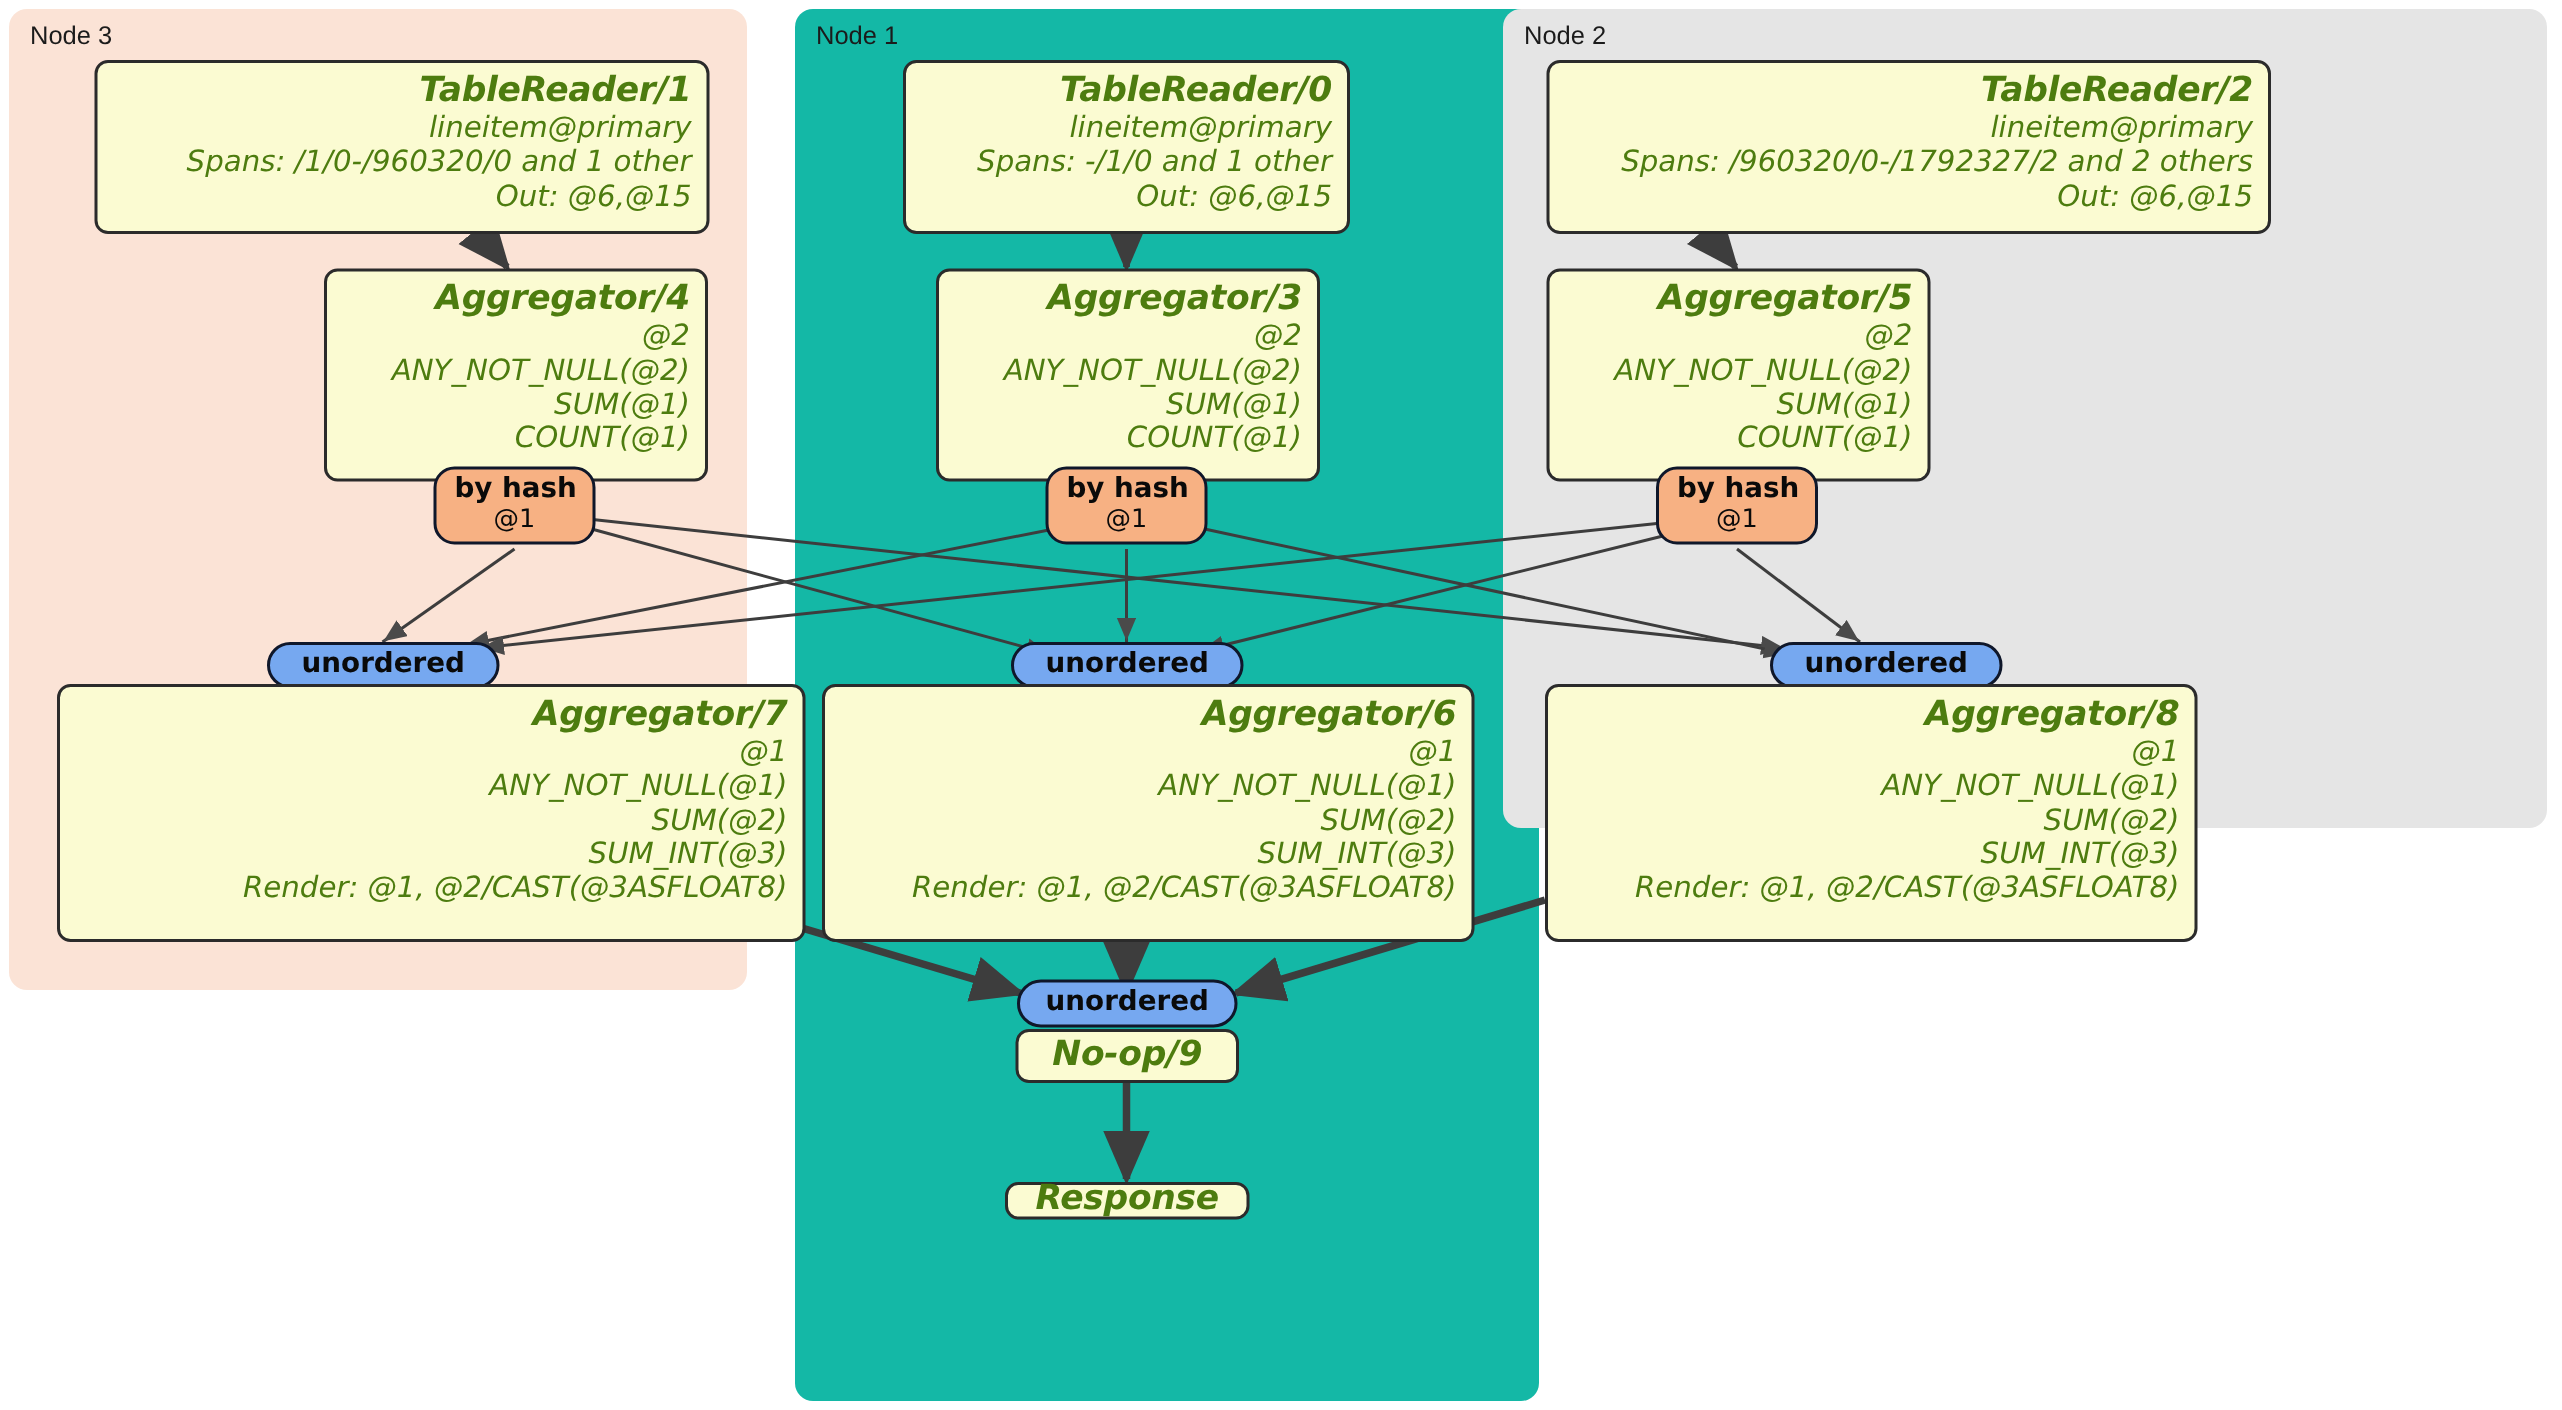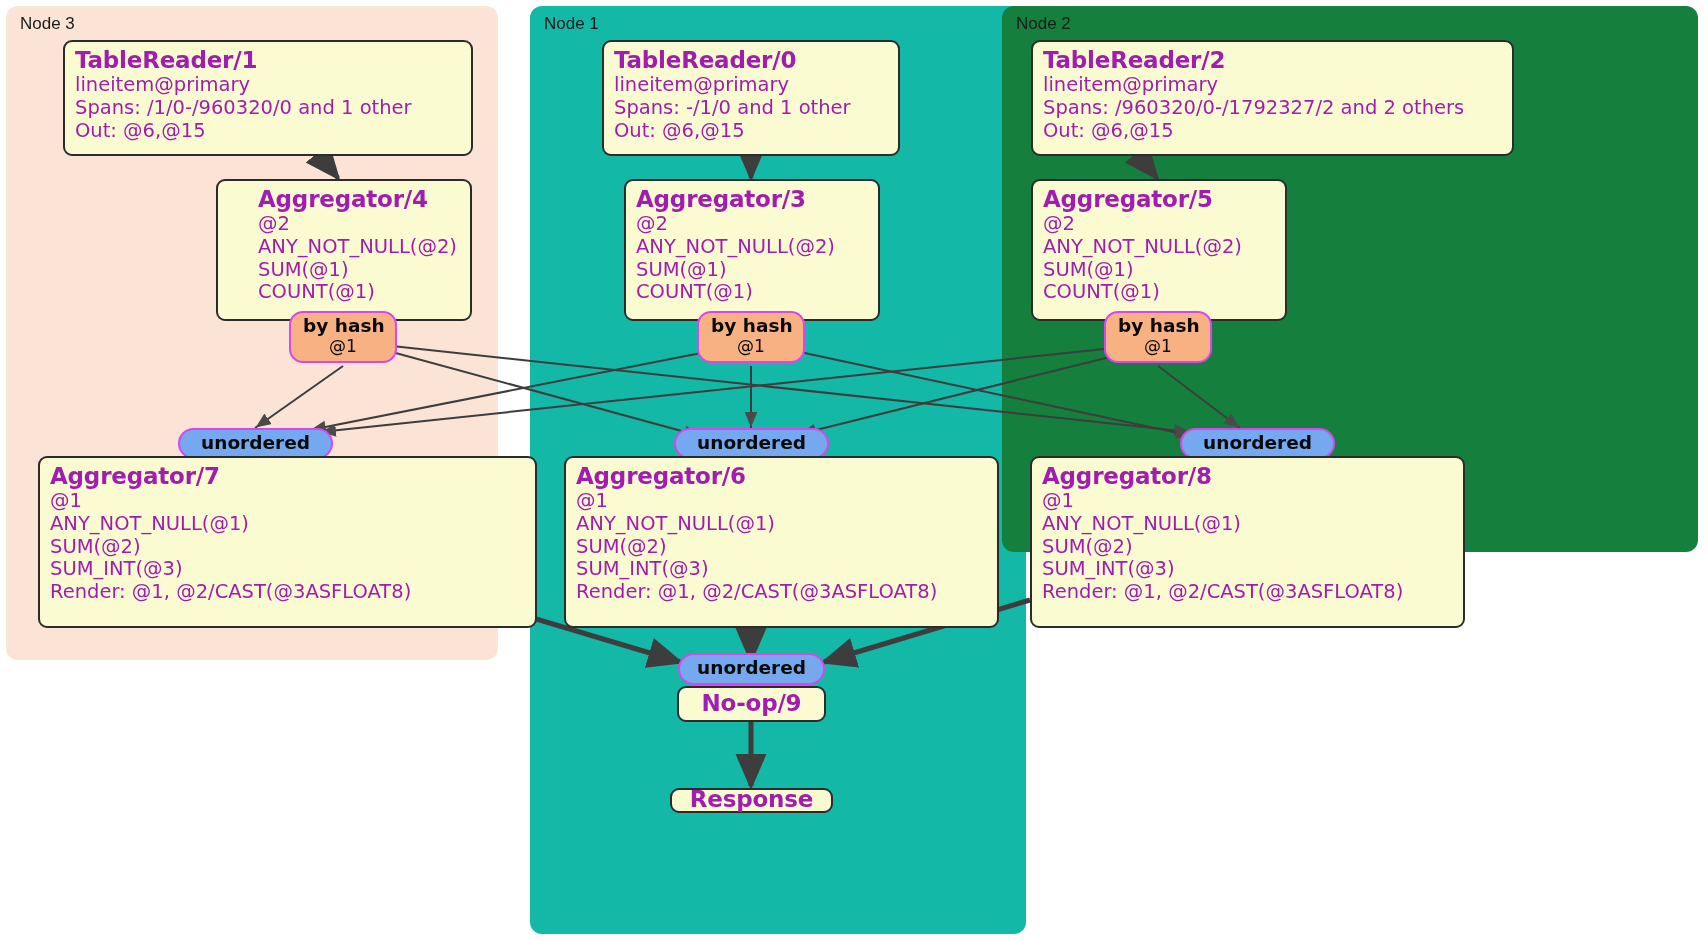--- a/index.html
+++ b/index.html
@@ -33,58 +33,59 @@
     left: 14px;
     top: 8px;
     font-size: 17px;
     color: #1b1b1b;
     font-family: Liberation Sans, sans-serif;
     white-space: nowrap;
   }
 
   #panel-node3 { left: 6px;   top: 6px;  width: 492px;  height: 654px; background: #fbe3d6; }
   #panel-node1 { left: 502px; top: 6px;  width: 496px;  height: 928px; background: #14b8a6; margin-left: 28px; }
-  #panel-node2 { left: 1002px;top: 6px;  width: 696px;  height: 546px; background: #15803d; }
+  #panel-node2 { left: 1002px;top: 6px;  width: 696px;  height: 546px; background: #e5e5e5; }
 
   
   #edges {
     position: absolute;
     left: 0; top: 0;
     width: 1708px;
     height: 940px;
     pointer-events: none;
   }
 
   
   .proc-box {
     position: absolute;
     box-sizing: border-box;
     background: #fbfbd2;
     border: 2px solid #2b2b2b;
     border-radius: 9px;
-    text-align: left;
+    text-align: right;
     padding: 5px 10px 6px 10px;
     line-height: 1.17;
-    color: #a21caf;
+    color: #4d7c0f;
+    font-style: italic;
   }
   .proc-title {
     font-weight: bold;
     font-size: 23px;
     letter-spacing: -0.2px;
     white-space: nowrap;
   }
   .proc-line {
     font-size: 19.5px;
     white-space: nowrap;
   }
 
   .stream-badge {
     position: absolute;
     box-sizing: border-box;
-    border: 2px solid #d946ef;
+    border: 2px solid #0f172a;
     border-radius: 13px;
     text-align: center;
     line-height: 1.12;
     padding: 3px 12px 4px 12px;
     color: #0a0a0a;
   }
   .stream-badge.hash   { background: #f7b183; border-radius: 14px; }
   .stream-badge.unord  { background: #76a8f0; border-radius: 16px; }
   .badge-title {
     font-weight: bold;
@@ -223,21 +224,21 @@
 
   <div class="proc-box" id="agg7" style="left:38px; top:456px; width:499px; height:172px;">
     <div class="proc-title">Aggregator/7</div>
     <div class="proc-line">@1</div>
     <div class="proc-line">ANY_NOT_NULL(@1)</div>
     <div class="proc-line">SUM(@2)</div>
     <div class="proc-line">SUM_INT(@3)</div>
     <div class="proc-line">Render: @1, @2/CAST(@3ASFLOAT8)</div>
   </div>
 
-  <div class="proc-box" id="agg6" style="left:564px; top:456px; width:435px; height:172px;">
+  <div class="proc-box" id="agg6" style="left:548px; top:456px; width:435px; height:172px;">
     <div class="proc-title">Aggregator/6</div>
     <div class="proc-line">@1</div>
     <div class="proc-line">ANY_NOT_NULL(@1)</div>
     <div class="proc-line">SUM(@2)</div>
     <div class="proc-line">SUM_INT(@3)</div>
     <div class="proc-line">Render: @1, @2/CAST(@3ASFLOAT8)</div>
   </div>
 
   <div class="proc-box" id="agg8" style="left:1030px; top:456px; width:435px; height:172px;">
     <div class="proc-title">Aggregator/8</div>

